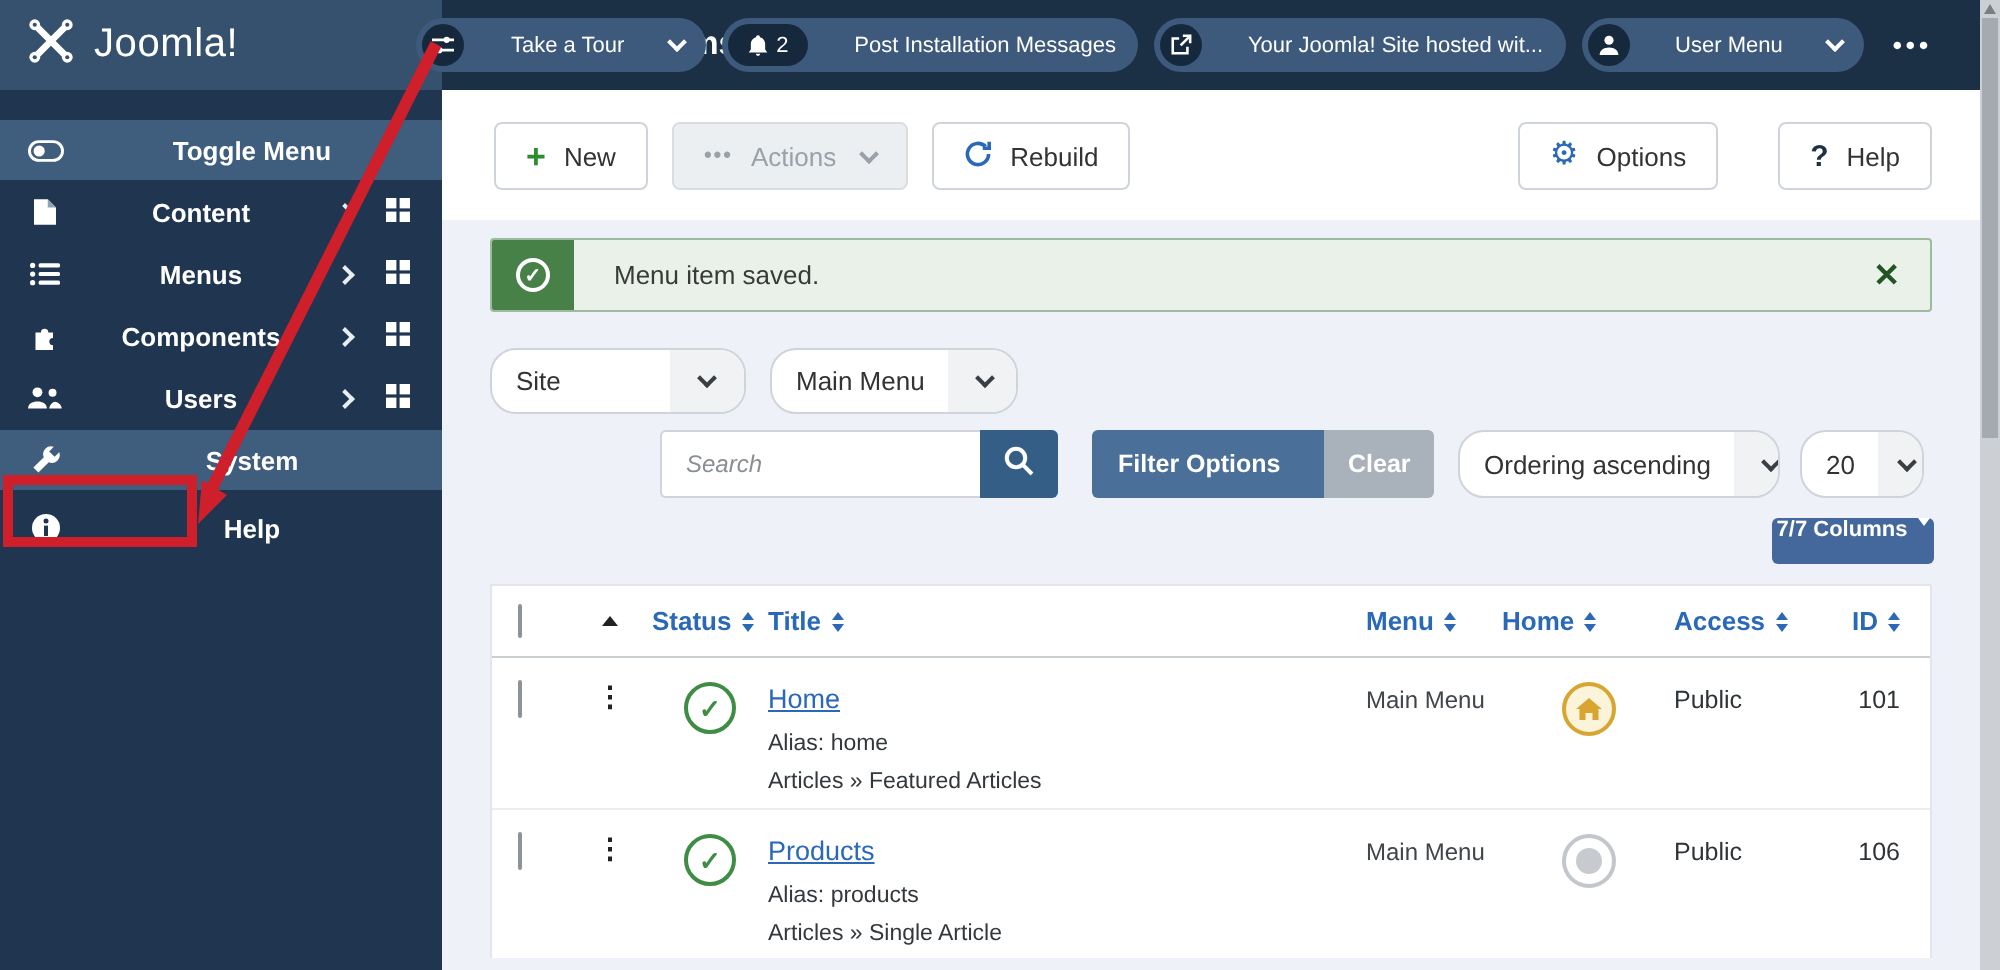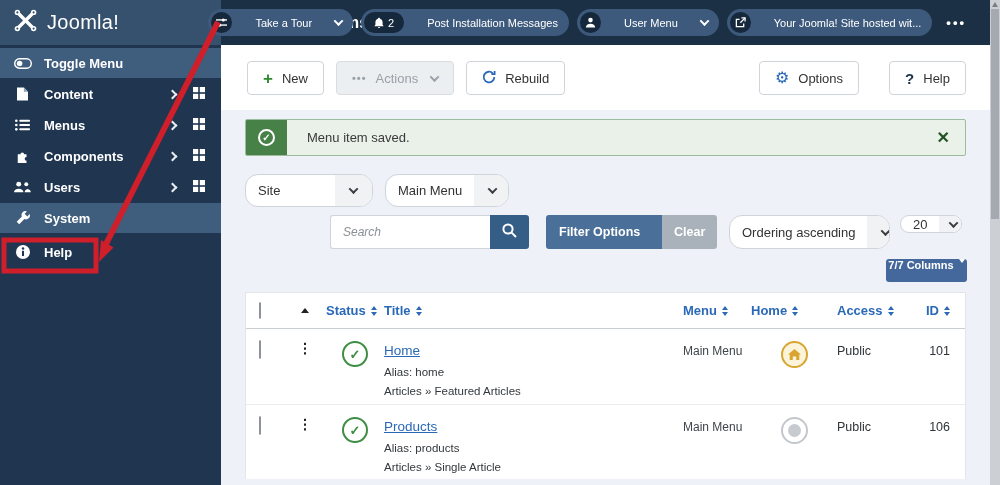--- a/index.html
+++ b/index.html
@@ -17,21 +17,21 @@
   .pill-ic { width:21px; height:21px; border-radius:50%; background:#16283c; display:flex; align-items:center; justify-content:center; flex:none; }
   .pill-ic.wide { width:40px; border-radius:11px; gap:4px; font-size:11px; color:#fff; }
   .ellipsis-btn { color:#fff; font-size:13px; letter-spacing:2px; font-weight:700; margin-left:6px; cursor:pointer; }
 
   
   .chev-down { width:7px; height:7px; border-right:2px solid currentColor; border-bottom:2px solid currentColor; transform:rotate(45deg) translate(-1px,-1px); display:inline-block; }
   .chev-right { width:7px; height:7px; border-right:2px solid currentColor; border-bottom:2px solid currentColor; transform:rotate(-45deg); display:inline-block; }
   .caret-down { width:0; height:0; border-left:4px solid transparent; border-right:4px solid transparent; border-top:5px solid currentColor; display:inline-block; }
 
   
-  .sidebar { position:absolute; top:45px; left:0; width:221px; height:440px; background:#1f3550; padding-top:3px; }
+  .sidebar { position:absolute; top:45px; left:0; width:221px; height:440px; background:#1f3550; padding-top:15px;text-align:center; }
   .side-item { height:30px; margin-bottom:1px; display:flex; align-items:center; gap:12px; padding:0 13px; color:#fff; font-size:13px; font-weight:700; cursor:pointer; }
   .side-item.active { background:#3f5d7d; }
   .side-ic { width:19px; display:flex; justify-content:center; flex:none; }
   .side-label { flex:1; }
   .side-extra { display:flex; align-items:center; gap:17px; padding-right:3px; color:#e8edf2; }
 
   
   .overlay { position:absolute; top:0; left:0; width:1000px; height:485px; pointer-events:none; z-index:50; }
 
   
@@ -163,37 +163,37 @@
           <svg width="10" height="12" viewBox="0 0 14 15" fill="#fff">
             <path d="M7 0c-.8 0-1.4.6-1.4 1.4C3.4 2 2 3.8 2 6v4L.5 12h13L12 10V6c0-2.2-1.4-4-3.6-4.6C8.4.6 7.8 0 7 0z"></path>
             <path d="M5.5 13a1.5 1.5 0 003 0z"></path>
           </svg>
           <span>2</span>
         </span>
         <span>Post Installation Messages</span>
       </div>
       <div class="pill">
         <span class="pill-ic">
-          <svg width="11" height="11" viewBox="0 0 12 12" fill="#fff">
-            <circle cx="6" cy="3.4" r="2.5"></circle>
-              <path d="M.9 11.4c0-2.5 2.3-4 5.1-4s5.1 1.5 5.1 4z"></path>
-          </svg>
-        </span>
-        <span>User Menu</span>
-        <span class="chev-down"></span>
-      </div>
-      <div class="pill">
-        <span class="pill-ic">
           <svg width="11" height="11" viewBox="0 0 12 12" fill="none" stroke="#fff" stroke-width="1.4">
             <path d="M5 2.5H1.5v8h8V7"></path>
               <path d="M7 1h4v4"></path>
               <path d="M11 1L5.8 6.2"></path>
           </svg>
         </span>
         <span>Your Joomla! Site hosted wit...</span>
+      </div>
+      <div class="pill">
+        <span class="pill-ic">
+          <svg width="11" height="11" viewBox="0 0 12 12" fill="#fff">
+            <circle cx="6" cy="3.4" r="2.5"></circle>
+              <path d="M.9 11.4c0-2.5 2.3-4 5.1-4s5.1 1.5 5.1 4z"></path>
+          </svg>
+        </span>
+        <span>User Menu</span>
+        <span class="chev-down"></span>
       </div>
       <span class="ellipsis-btn">•••</span>
     </div>
   </div>
 
   <div class="sidebar">
 
     <div class="side-item active">
       <span class="side-ic">
         <svg width="18" height="11" viewBox="0 0 20 12">
@@ -376,21 +376,21 @@
       <span>Filter Options</span>
       <span class="caret-down"></span>
     </button>
     <button class="clear-btn">Clear</button>
     <div class="select" style="left:508px; top:170px; width:161px; height:34px;">
       <span class="val">Ordering ascending</span>
       <span class="chev-box">
           <span class="chev-down"></span>
         </span>
     </div>
-    <div class="select" style="left:679px; top:170px; width:62px; height:18px;text-align:center;">
+    <div class="select" style="left:679px; top:170px; width:62px; height:34px;text-align:center;">
       <span class="val">20</span>
       <span class="chev-box" style="width:29px;">
           <span class="chev-down"></span>
         </span>
     </div>
 
     <button class="cols-btn">
       <span>7/7 Columns</span>
       <span class="caret-down"></span>
     </button>

